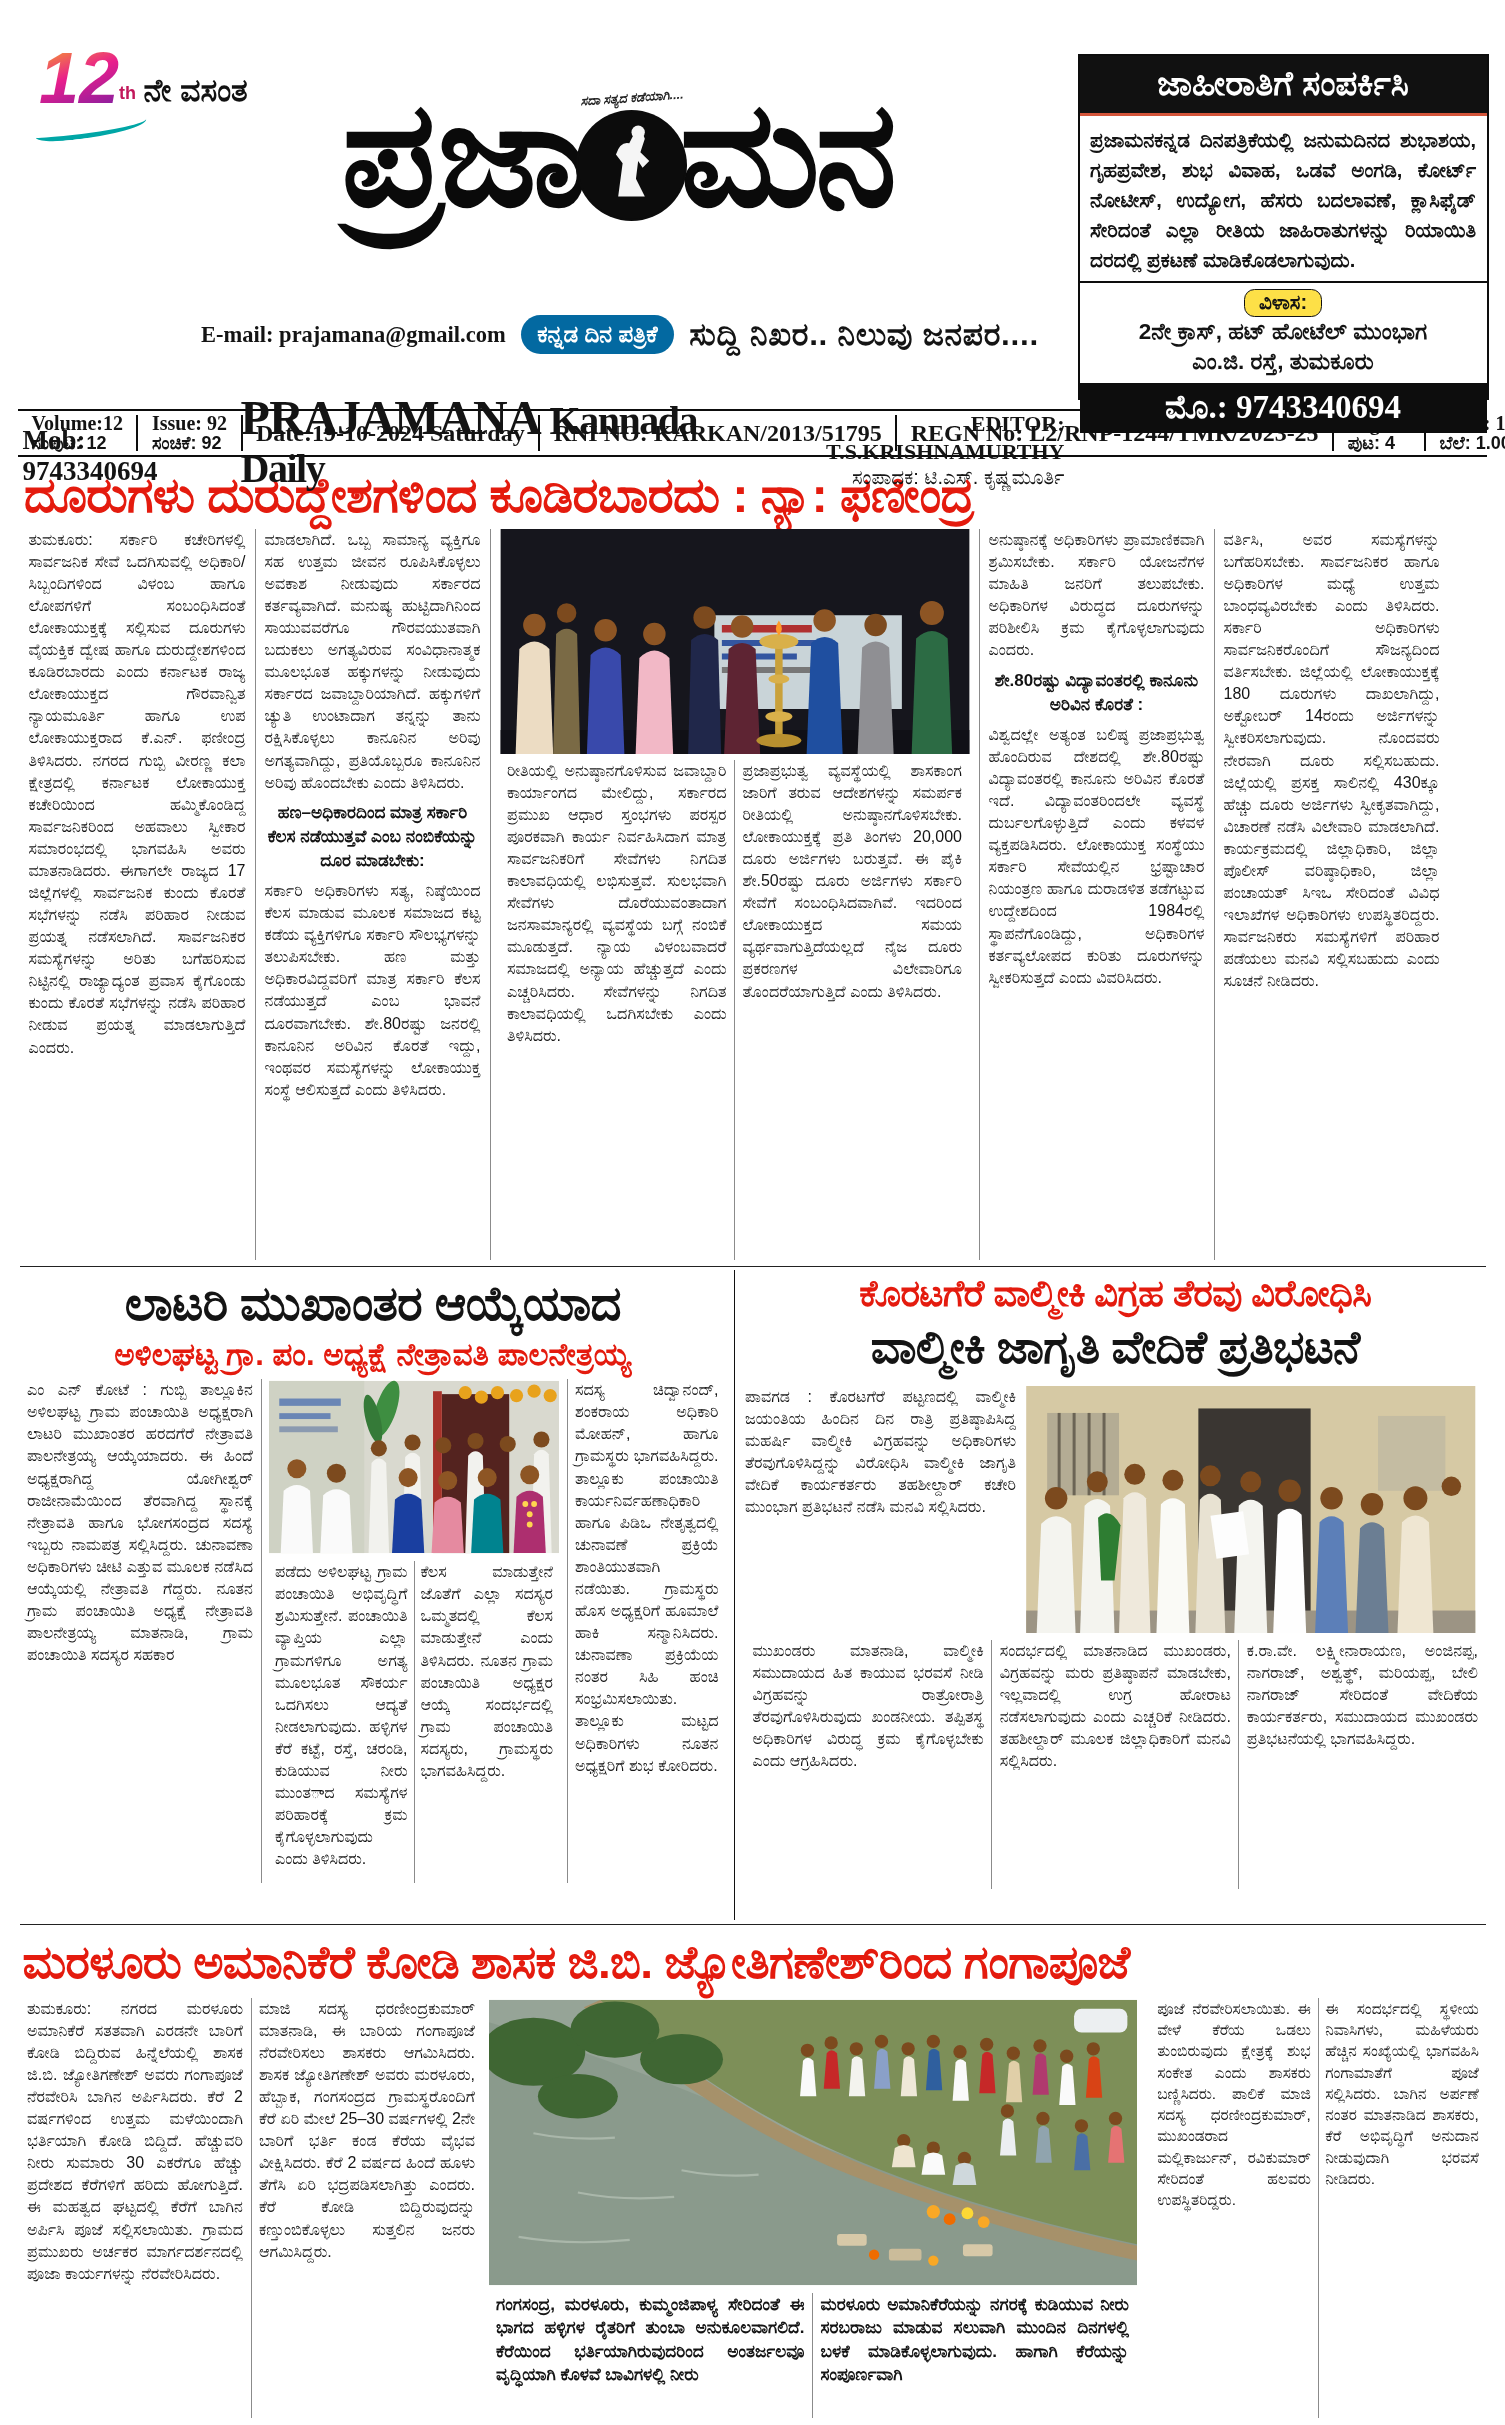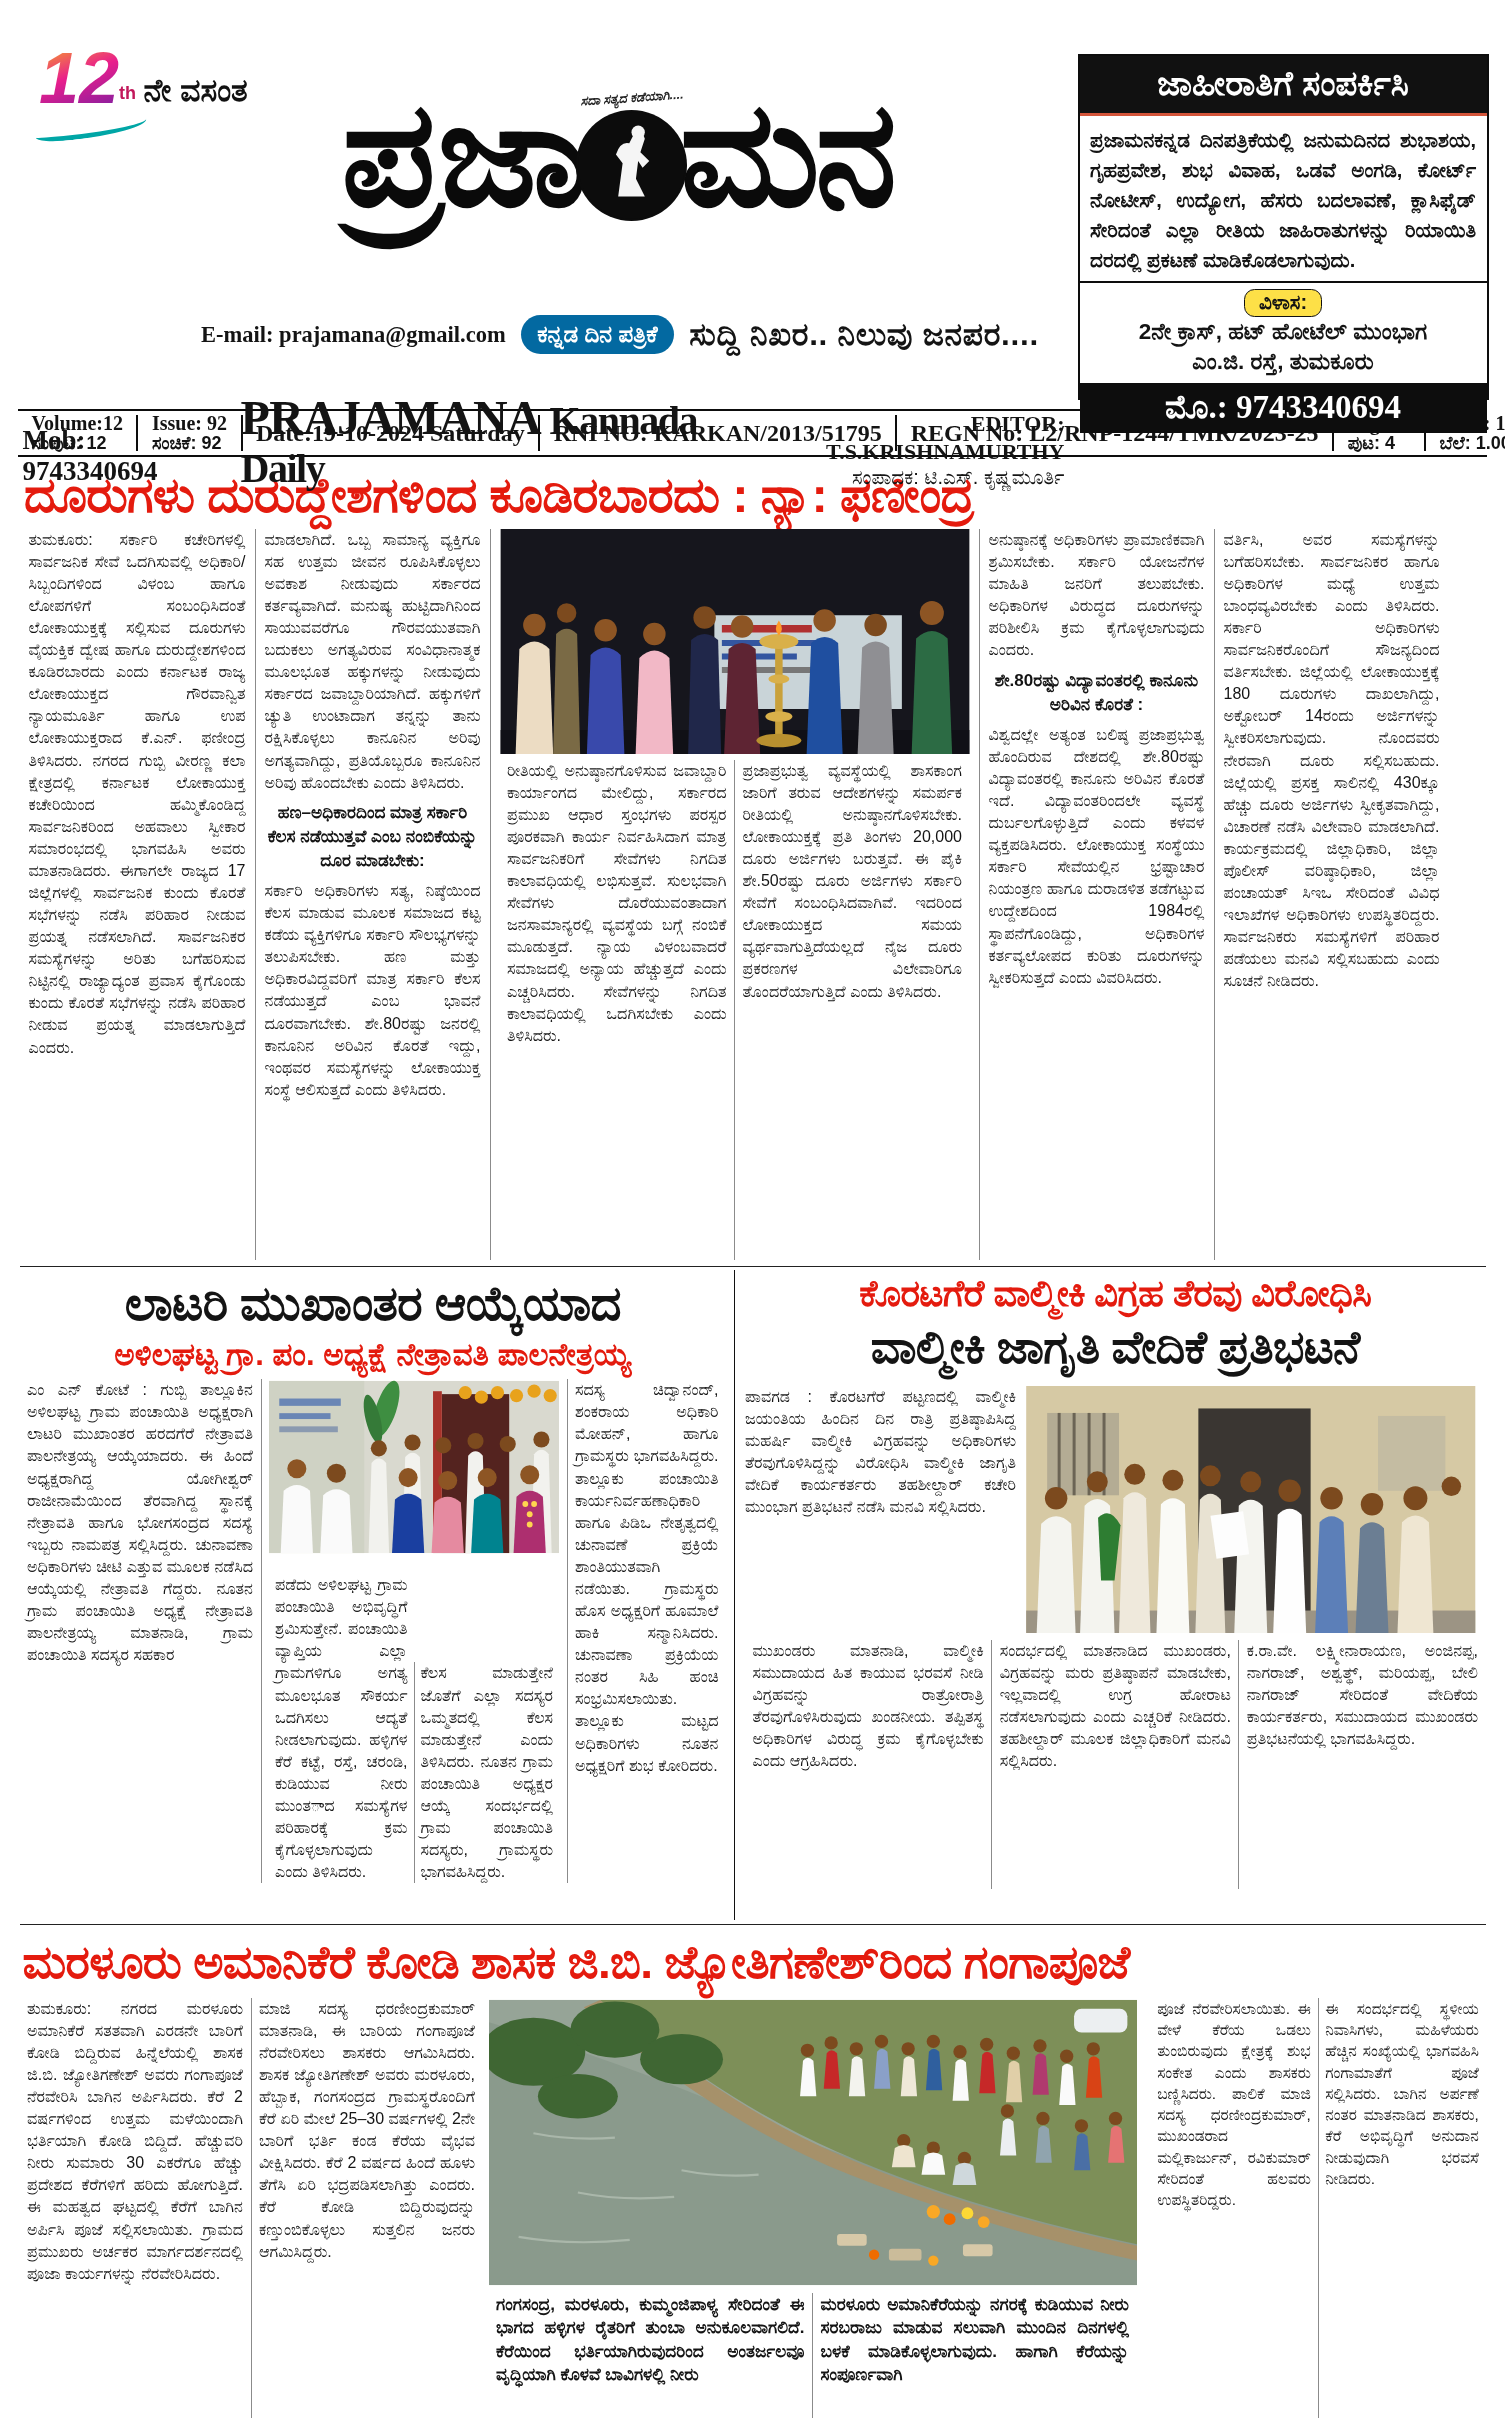--- a/index.html
+++ b/index.html
@@ -82,21 +82,21 @@
   
   #s2{display:flex;border-top:1.5px solid #222;margin-top:6px;padding-top:3px;height:654px;overflow:hidden;}
   #s2-left{width:714px;flex:0 0 auto;padding-right:7.5px;}
   #s2-right{flex:1;border-left:1.9px solid #111;padding-left:10.5px;}
   #s2l-headline{font-size:48px;text-align:center;padding-top:4.5px;}
   #s2l-sub{font-size:31px;font-weight:800;text-align:center;margin:3px 0 6px;}
   #s2l-body{display:flex;height:504px;overflow:hidden;}
   #s2l-body>div{padding:0 7.5px;overflow:hidden;}
   #s2l-c1{width:241px;flex:0 0 auto;}
   #s2l-mid{width:306px;flex:0 0 auto;display:flex;flex-direction:column;padding:0 4.5px;}
-  #s2l-mid-cols{display:flex;flex:1;margin-top:6px;overflow:hidden;align-items:flex-end;}
+  #s2l-mid-cols{display:flex;flex:1;margin-top:6px;overflow:hidden;}
   #s2l-mid-cols>div{flex:1;overflow:hidden;padding:0 6px;}
   #s2l-c4{flex:1;}
   #s2r-hl-top{font-size:37px;text-align:center;padding-top:1.5px;}
   #s2r-hl-main{font-size:46px;text-align:center;margin-top:1.5px;}
   #s2r-row1{display:flex;margin-top:9px;gap:0;}
   #s2r-lead{width:271px;flex:0 0 auto;height:247px;overflow:hidden;}
   #s2r-photo{flex:1;}
   #s2r-row2{display:flex;height:249px;margin-top:7.5px;overflow:hidden;}
   #s2r-row2>div{flex:1;padding:0 7.5px;overflow:hidden;}
   

